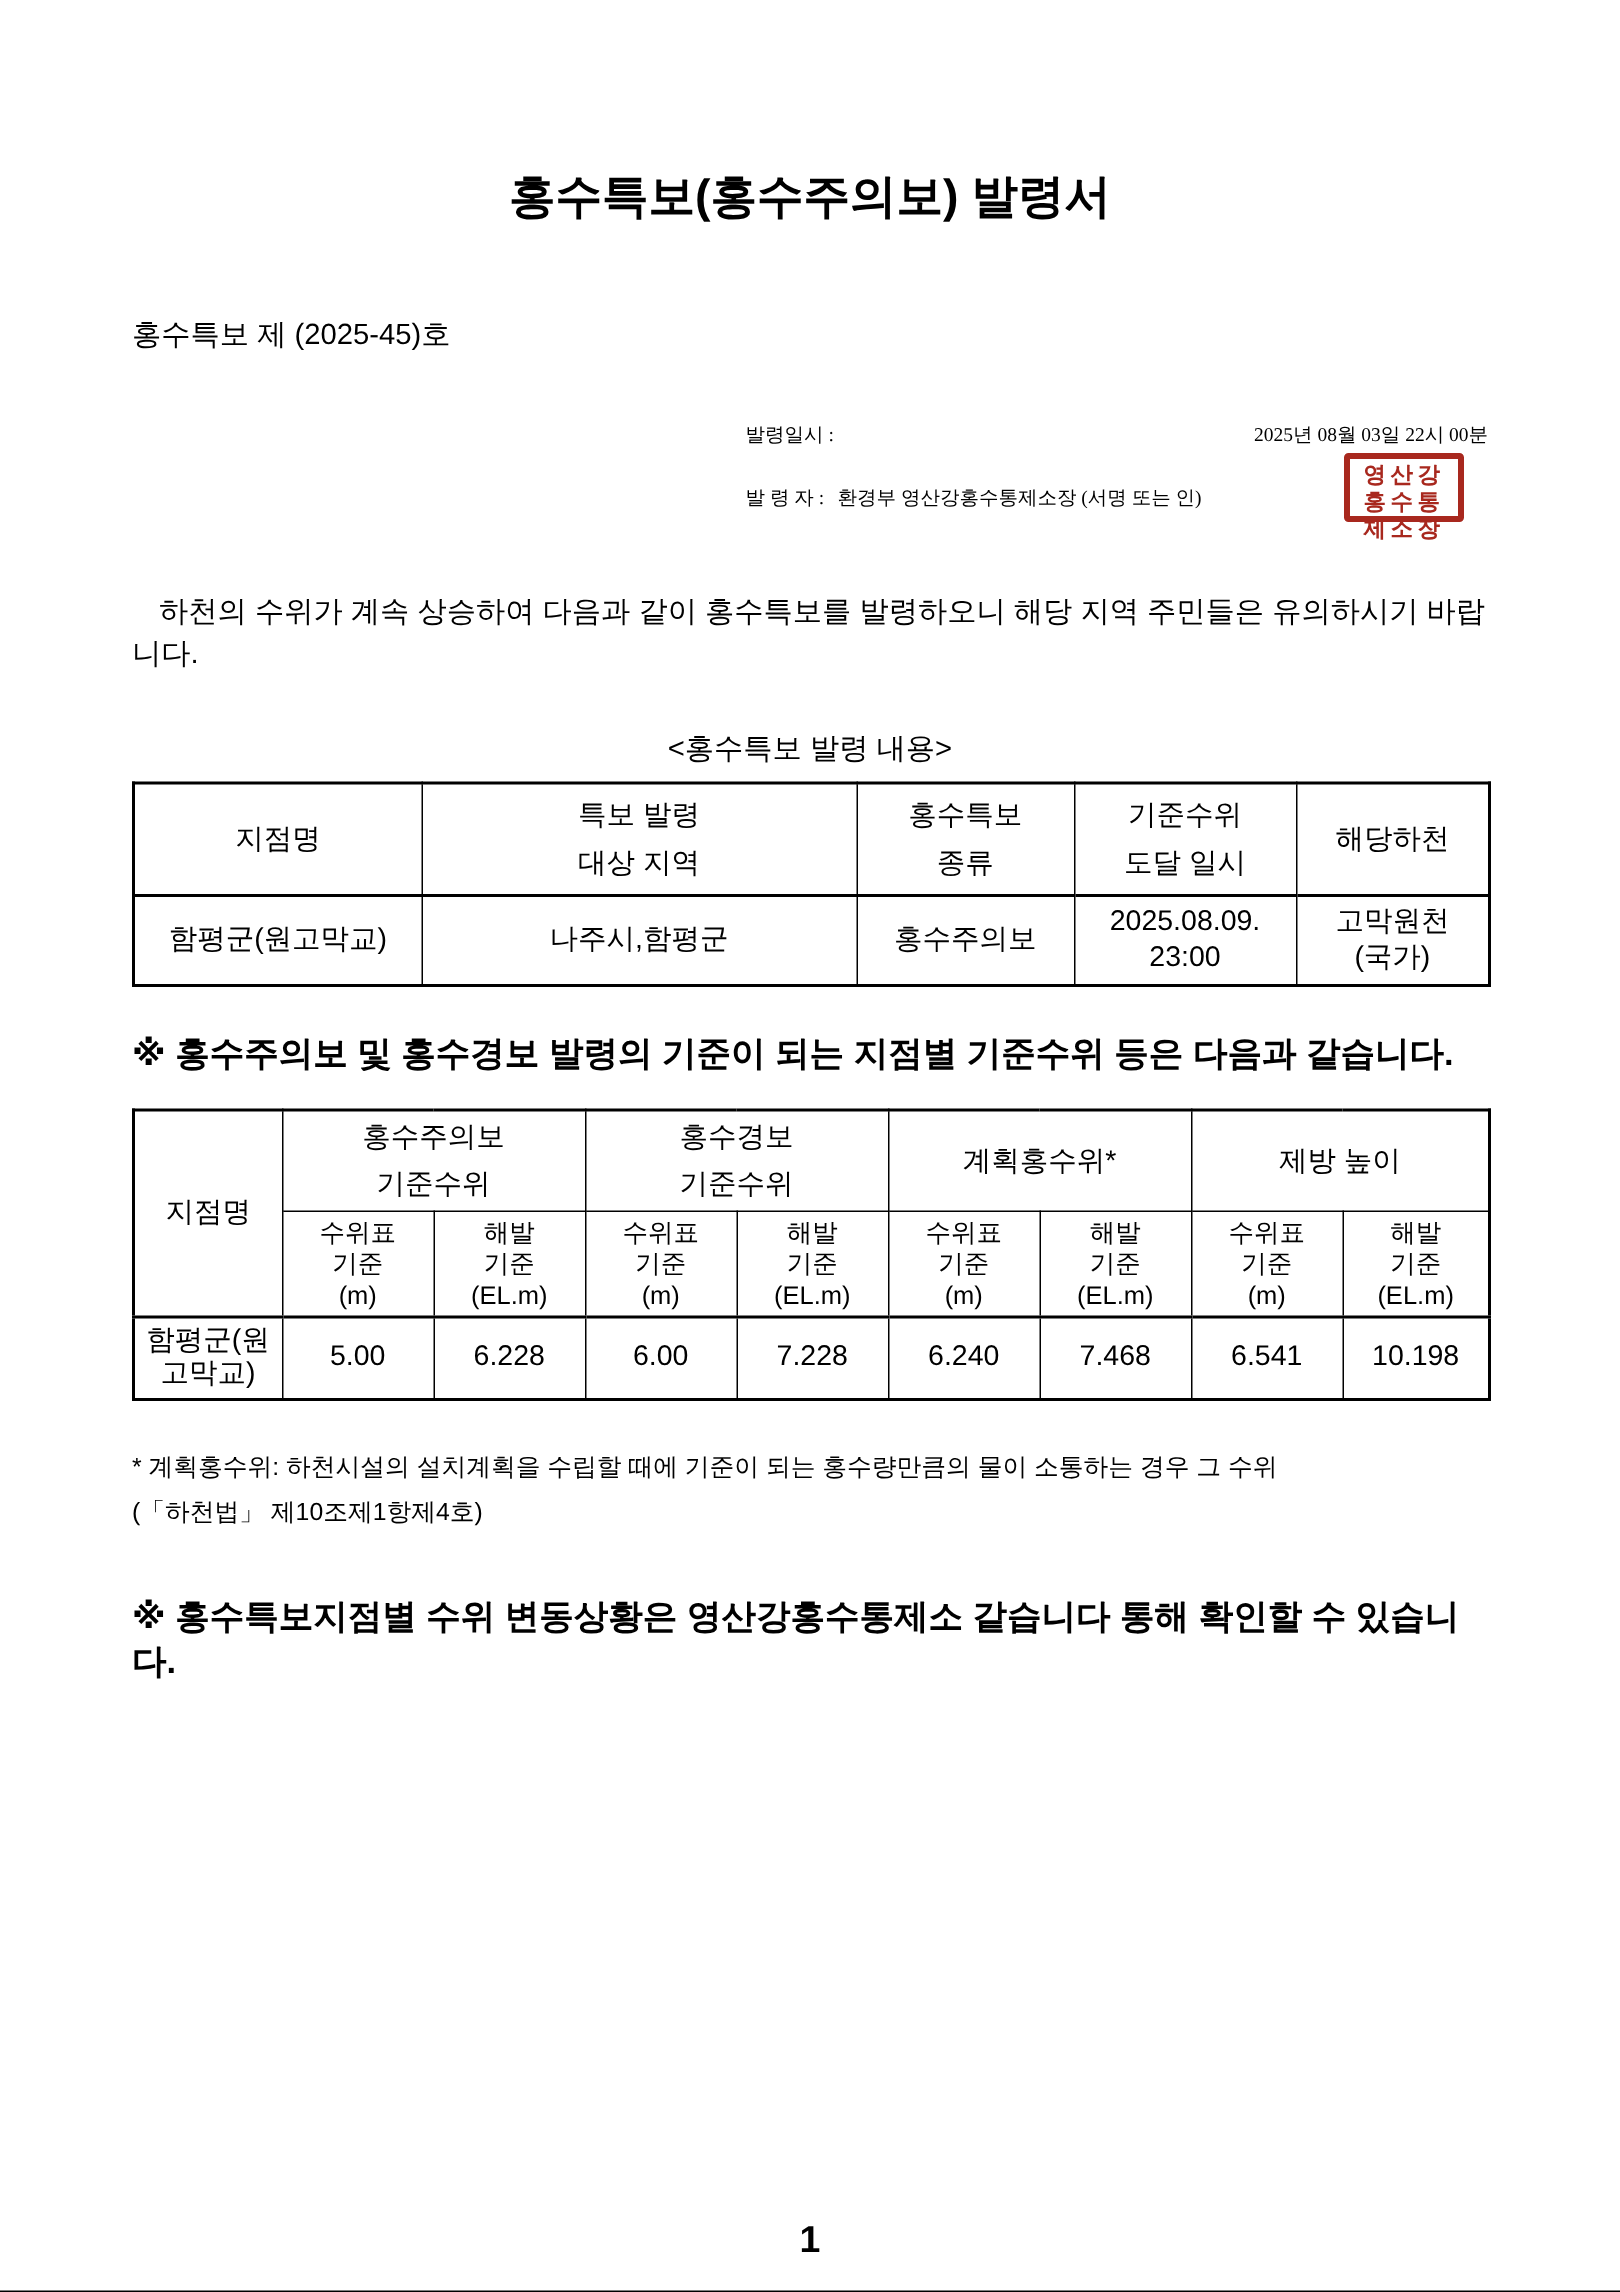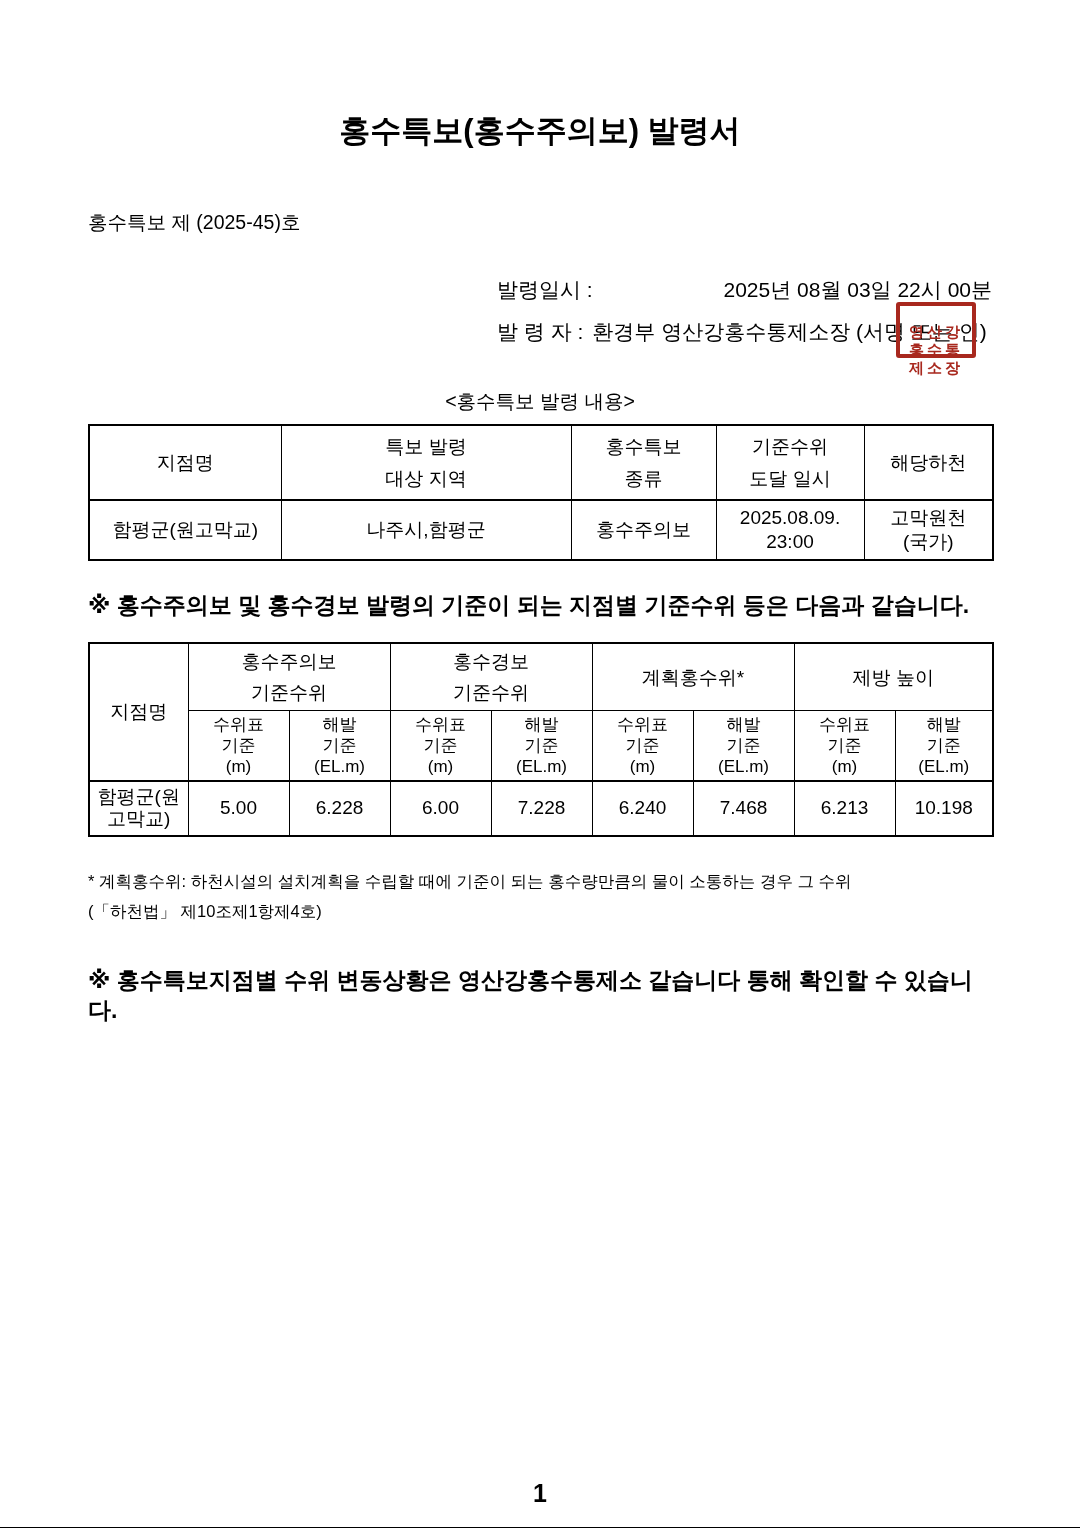--- a/index.html
+++ b/index.html
@@ -26,43 +26,44 @@
   .doc-no {
     margin-top: 57px;
     font-size: 19.5px;
   }
 
   .issue-block { margin-top: 33px; }
   .issue-line {
     margin-left: 409px;
     width: 495px;
     display: flex;
-    font-size: 21px;
+    font-size: 13px;
     line-height: 42px;
     white-space: nowrap;
+    font-family: Liberation Serif, serif;
   }
   .issue-line.spread { justify-content: space-between; }
   .issue-line .gap { margin-left: 9px; }
 
   .seal {
     position: absolute;
     left: 896px;
     top: 290px;
     width: 80px;
-    height: 56px;
+    height: 46px;
     border: 4px solid #a8281e;
     border-radius: 3px;
     color: #a8281e;
     font-family: "Liberation Serif", "DejaVu Serif", serif;
     font-weight: bold;
     font-size: 15px;
     line-height: 18px;
     letter-spacing: 3px;
     text-align: center;
-    padding-top: 17px;
+    padding-top: 2px;
     background: transparent;
   }
 
   .body-par {
     margin-top: 41px;
     font-size: 19.5px;
     line-height: 28px;
     text-indent: 18px;
     width: 904px;
   }
@@ -147,20 +148,21 @@
       <div class="issue-line spread">
         <span>발령일시 :</span>
         <span>2025년 08월 03일 22시 00분</span>
       </div>
       <div class="issue-line">
         <span>발 령 자  :</span>
         <span class="gap">환경부 영산강홍수통제소장 (서명 또는 인)</span>
       </div>
     </div>
 
+    <div class="body-par">하천의 수위가 계속 상승하여 다음과 같이 홍수특보를 발령하오니 해당 지역 주민들은 유의하시기 바랍니다.</div>
 
     <div class="section-label">&lt;홍수특보 발령 내용&gt;</div>
 
     <table class="doc-table t1">
       <colgroup>
         <col style="width:192px">
           <col style="width:290px">
           <col style="width:145px">
           <col style="width:148px">
           <col style="width:129px">
@@ -239,21 +241,21 @@
 (EL.m)</td>
       </tr>
       <tr class="dat">
         <td class="site">함평군(원고막교)</td>
         <td>5.00</td>
         <td>6.228</td>
         <td>6.00</td>
         <td>7.228</td>
         <td>6.240</td>
         <td>7.468</td>
-        <td>6.213</td>
+        <td>6.541</td>
         <td>10.198</td>
       </tr>
     </tbody>
       </table>
 
     <div class="footnote">
       <div>* 계획홍수위: 하천시설의 설치계획을 수립할 때에 기준이 되는 홍수량만큼의 물이 소통하는 경우 그 수위</div>
       <div>(「하천법」  제10조제1항제4호)</div>
     </div>
 

